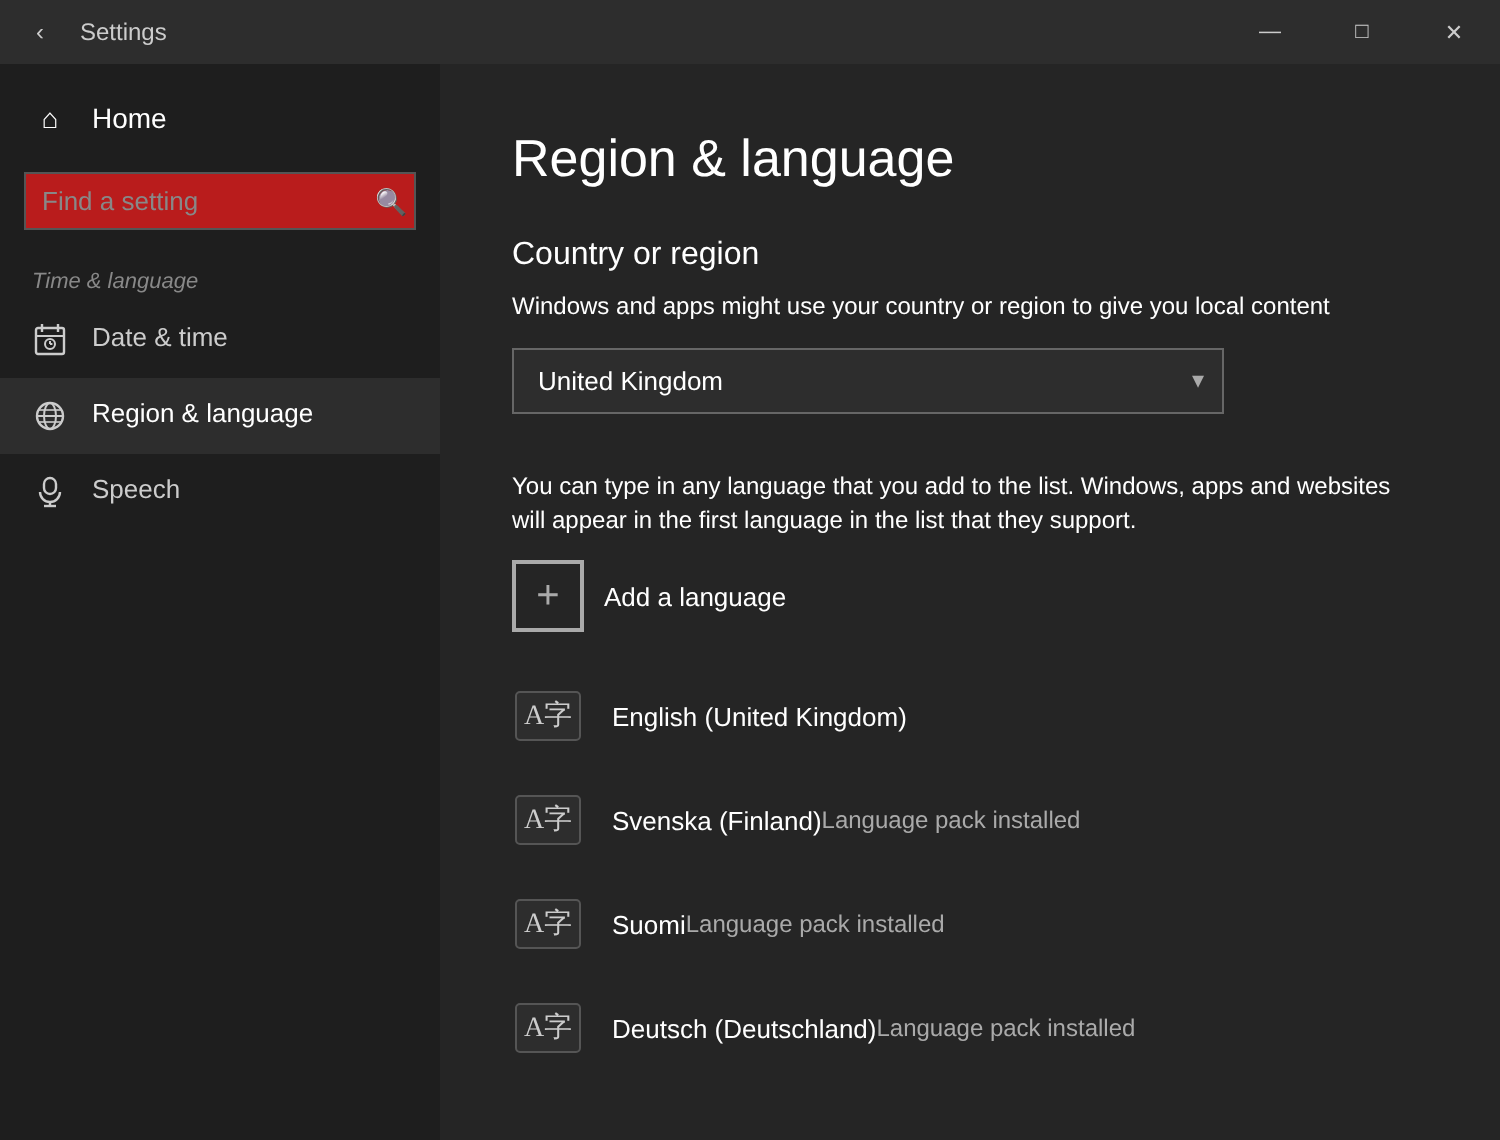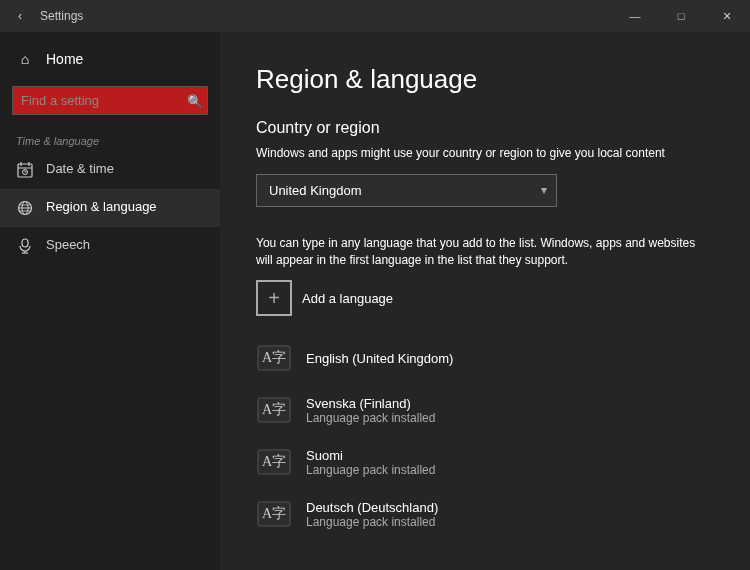--- a/index.html
+++ b/index.html
@@ -153,21 +153,21 @@
     .section-desc {
       font-size: 12px;
       color: #ffffff;
       margin-bottom: 12px;
       line-height: 1.4;
     }
 
     
     .dropdown-wrapper {
       position: relative;
-      width: 301px;
+      width: 356px;
       margin-bottom: 28px;
     }
     .dropdown {
       width: 100%;
       background: #2d2d2d;
       border: 1px solid #666;
       color: #fff;
       padding: 8px 12px;
       font-size: 13px;
       appearance: none;
@@ -222,21 +222,21 @@
     }
     .lang-icon {
       width: 36px;
       height: 36px;
       flex-shrink: 0;
       display: flex;
       align-items: center;
       justify-content: flex-end;
     }
     .lang-icon svg { width: 36px; height: 36px; }
-    .lang-info { display: flex; flex-direction: column; }
+    .lang-info { display: flex; }
     .lang-name { font-size: 13px; color: #fff; }
     .lang-status { font-size: 12px; color: #aaa; }
   </style>
 </head>
 <body>
 
 <div class="titlebar">
   <div class="titlebar-left">
     <div class="titlebar-back">‹</div>
     <span class="titlebar-title">Settings</span>

